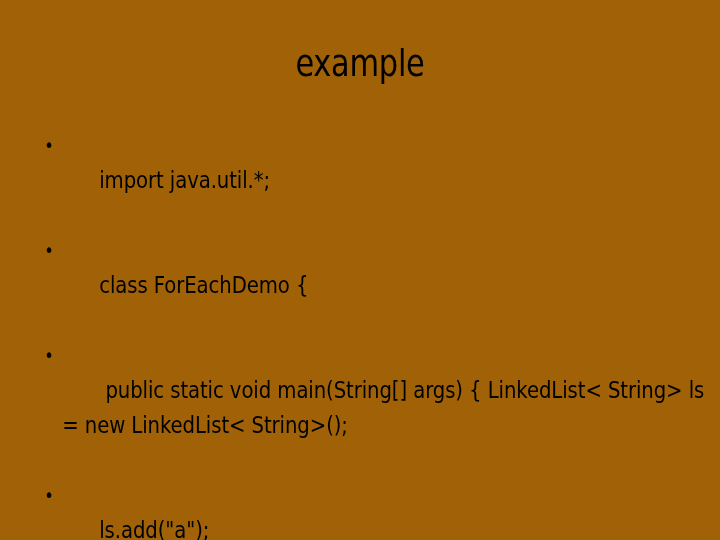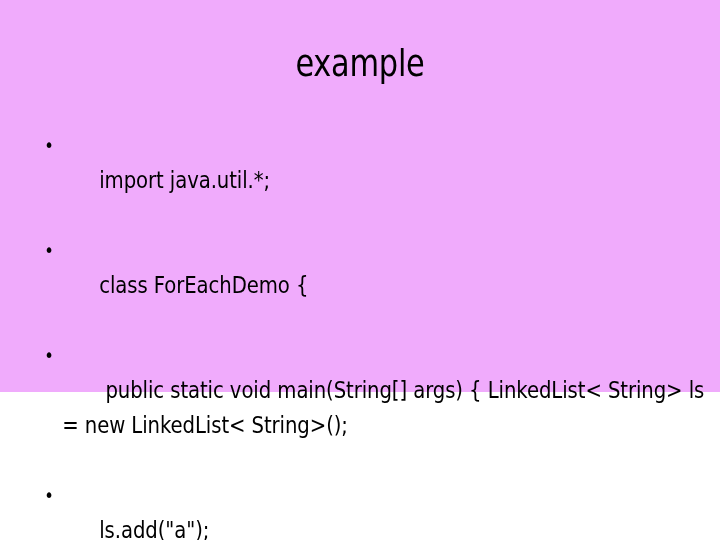--- a/index.html
+++ b/index.html
@@ -12,22 +12,22 @@
     height: 540px;
     overflow: hidden;
     font-family: "Liberation Sans", sans-serif;
     color: #000000;
     -webkit-font-smoothing: antialiased;
   }
 
   .slide {
     position: relative;
     width: 720px;
-    height: 392px;
-    background: #f0abfc;
+    height: 540px;
+    background: #a16207;
     box-sizing: border-box;
   }
 
   
   .slide-title {
     position: absolute;
     left: 0;
     top: 40px;
     width: 720px;
     text-align: center;

